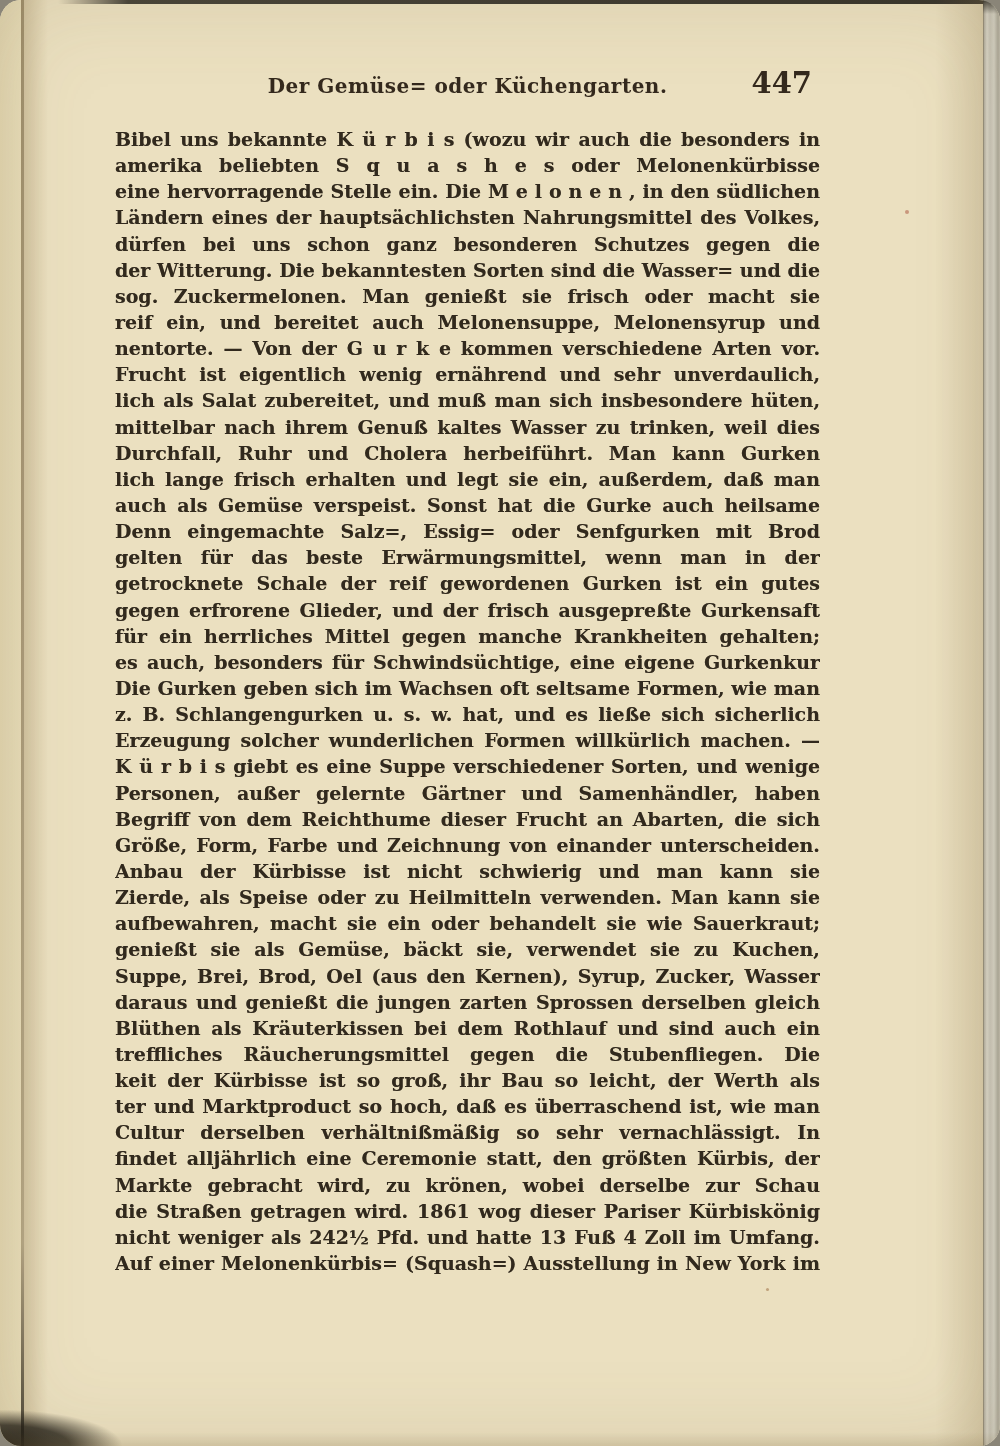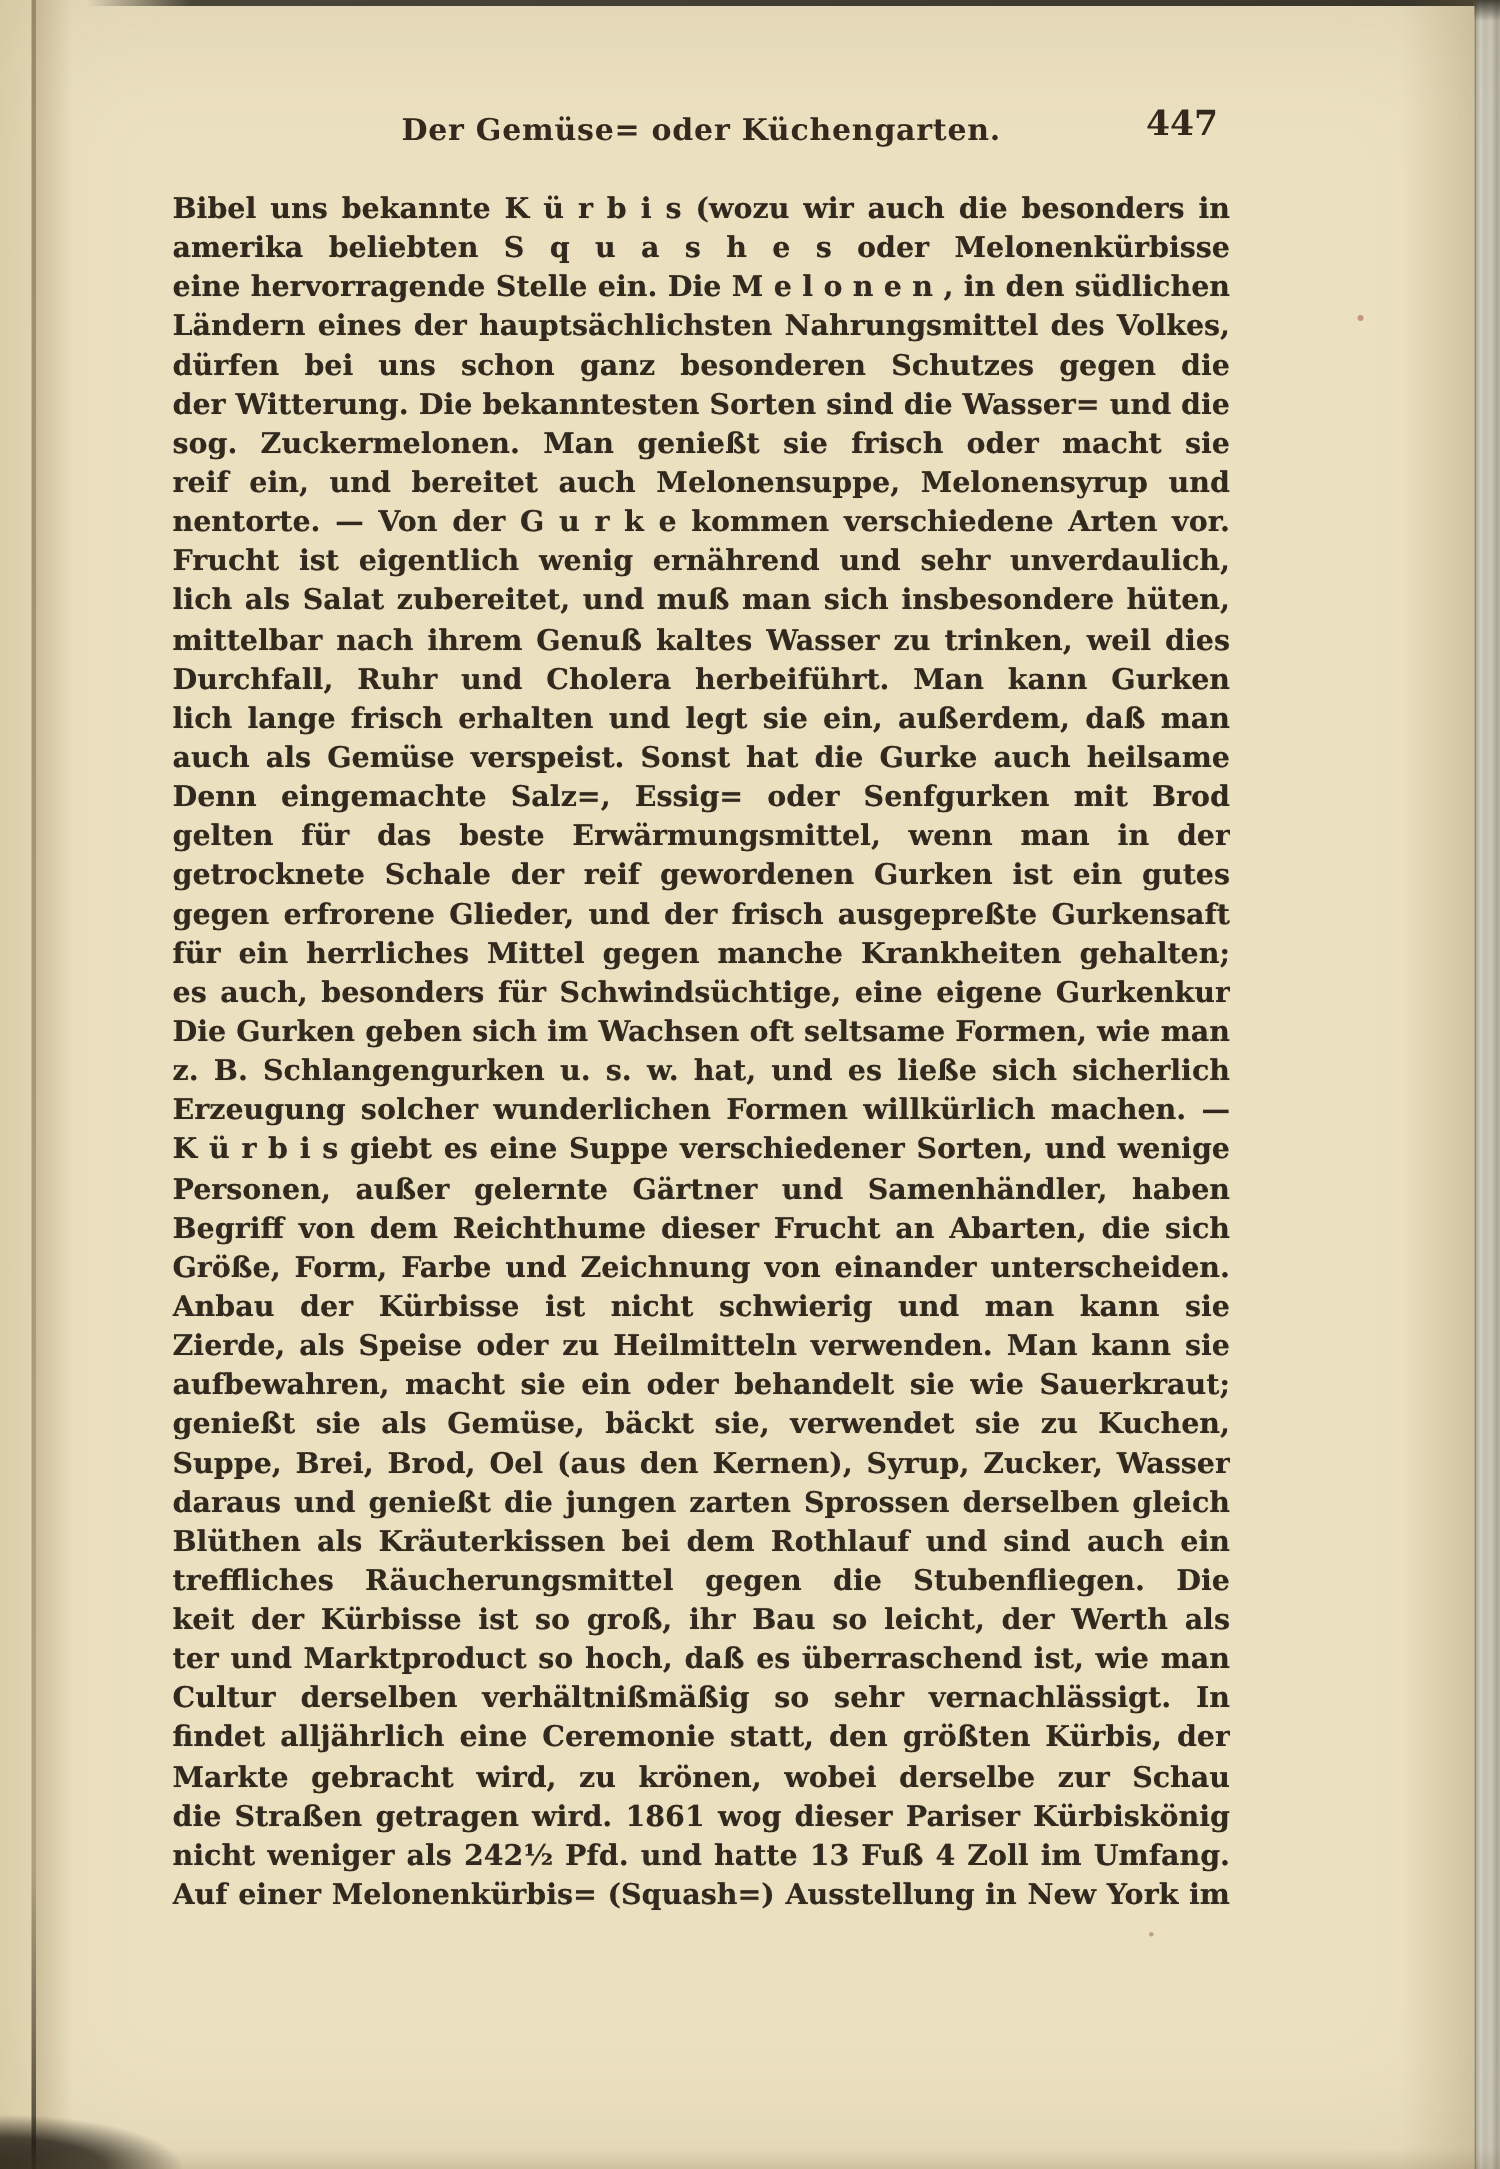--- a/index.html
+++ b/index.html
@@ -6,20 +6,21 @@
   body { width: 1000px; height: 1446px; background: #8a8578; }
 
   .scan {
     position: relative;
     width: 1000px;
     height: 1446px;
     background: #ebe0c0;
     overflow: hidden;
     font-family: "DejaVu Serif", serif;
     color: #2f2a20;
+    border-radius: 21px;
   }
 
   
   .left-strip {
     position: absolute; left: 0; top: 0; width: 22px; height: 100%;
     background: linear-gradient(90deg, #e2d6b1, #e7dcb8);
   }
   .fold-line {
     position: absolute; left: 21px; top: 0; width: 3px; height: 100%;
     background: linear-gradient(180deg, rgba(126,108,73,.7), rgba(126,108,73,.5) 86%, rgba(45,40,30,.85));
@@ -68,21 +69,21 @@
     position: absolute; left: 115px; top: 71px; width: 705px; height: 30px;
   }
   .header-title {
     width: 100%; text-align: center;
     font-size: 20px; font-weight: bold; line-height: 30px;
     letter-spacing: 0.5px;
     color: #34291d;
   }
   .page-number {
     position: absolute; right: 8px; top: -3px;
-    font-size: 23px; font-weight: bold; line-height: 30px;
+    font-size: 29px; font-weight: bold; line-height: 30px;
     color: #34291d;
   }
 
   
   .body-text {
     position: absolute; left: 115px; top: 126px; width: 705px;
   }
   .line {
     height: 26.15px;
     line-height: 26.15px;

